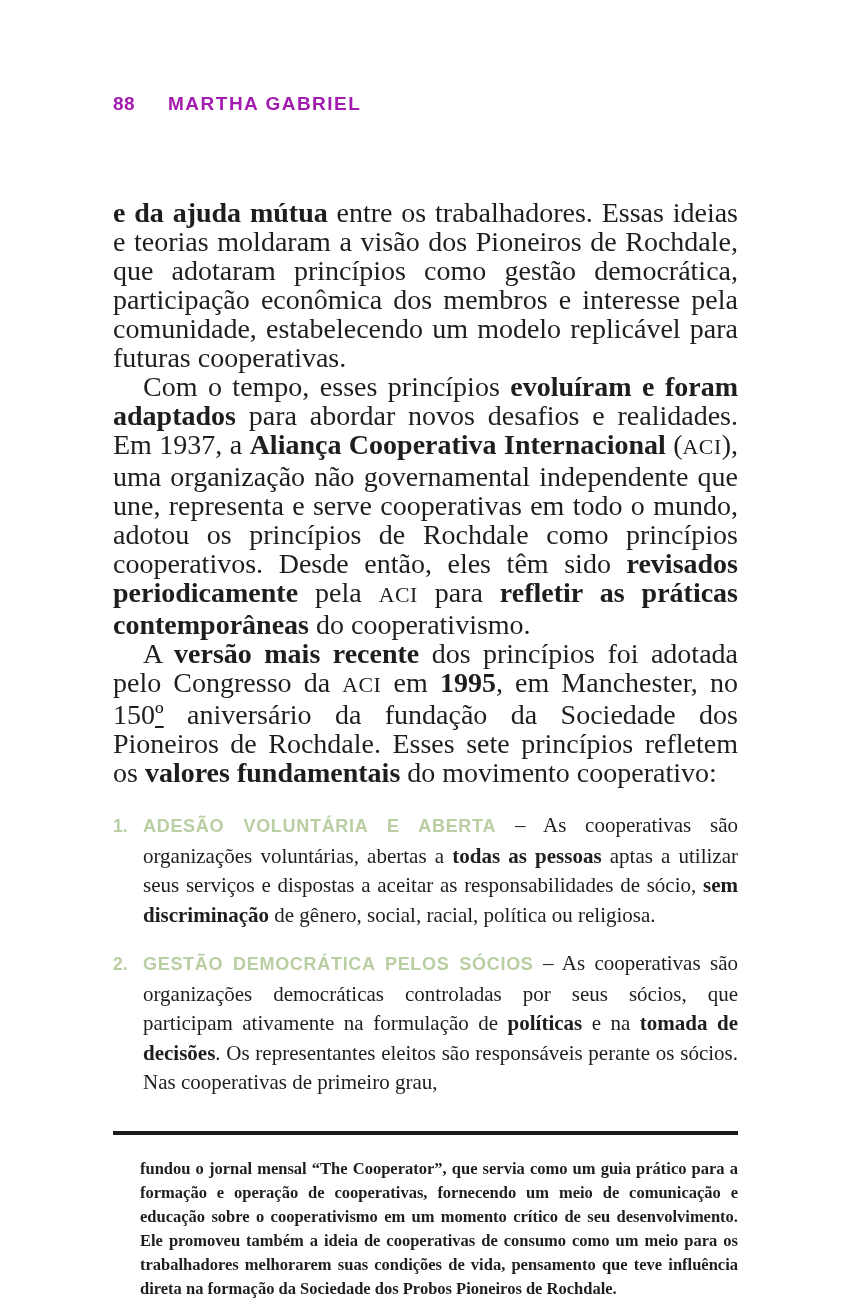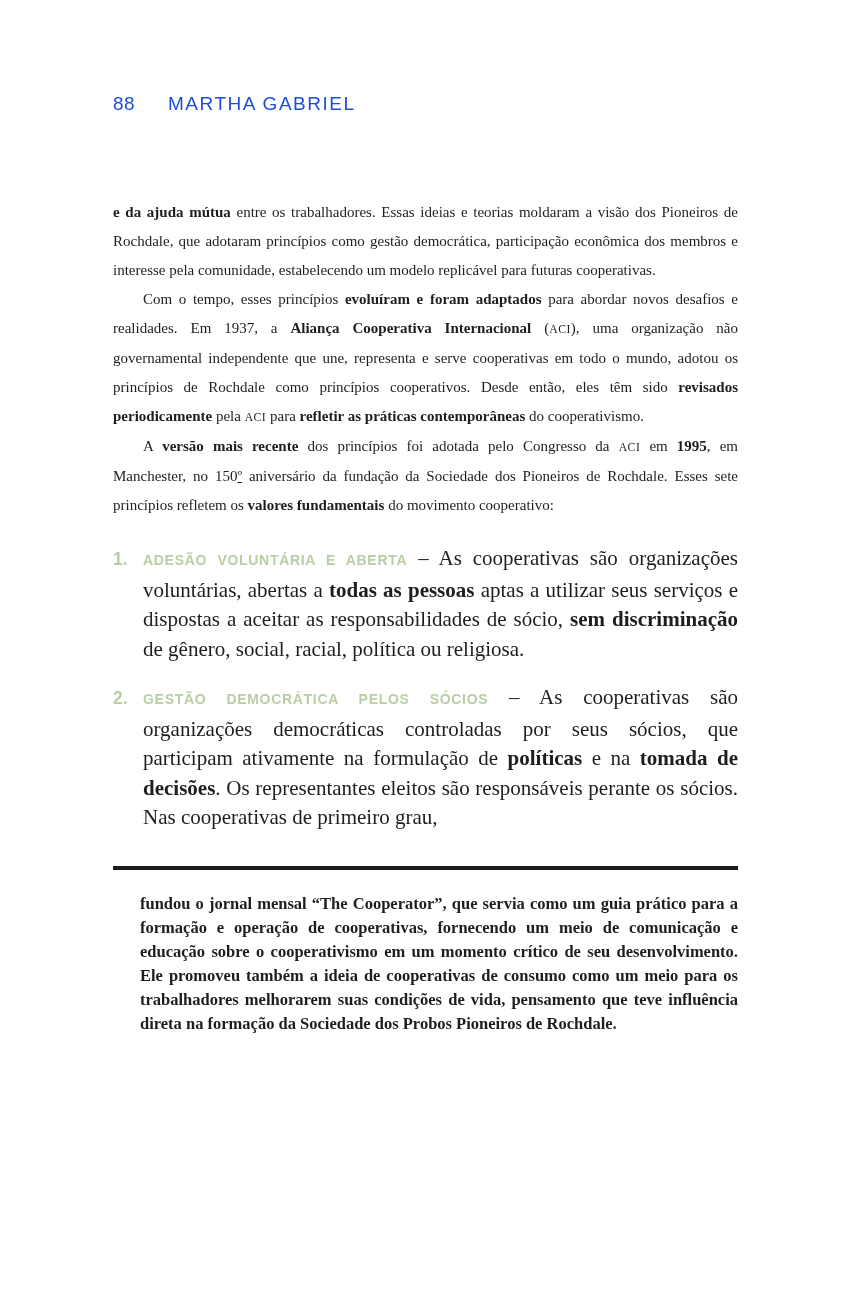--- a/index.html
+++ b/index.html
@@ -23,31 +23,31 @@
     box-sizing: border-box;
     padding: 93px 112px 0 113px;
   }
   
   .running-header {
     display: flex;
     align-items: flex-end;
     font-family: "Liberation Sans", sans-serif;
     font-size: 19px;
     letter-spacing: 1.5px;
-    color: #1d4ed8;
-    font-weight: 400;
+    color: #a21caf;
+    font-weight: 700;
   }
   .running-header .pagenum {
     width: 55px;
     letter-spacing: 0.5px;
   }
   
   .body-copy {
     margin-top: 83px;
-    font-size: 15px;
+    font-size: 28px;
     line-height: 29px;
     text-align: justify;
   }
   .body-copy p {
     margin: 0;
   }
   .body-copy p.indent {
     text-indent: 30px;
   }
   b, .seg-b { font-weight: bold; }
@@ -72,21 +72,21 @@
     position: absolute;
     left: 0;
     top: 1px;
     font-family: "Liberation Sans", sans-serif;
     font-weight: bold;
     font-size: 17.5px;
   }
   .item-heading {
     font-family: "Liberation Sans", sans-serif;
     font-weight: bold;
-    font-size: 14px;
+    font-size: 18px;
     letter-spacing: 0.7px;
   }
   
   .footnote-rule {
     margin-top: 33px;
     height: 4px;
     width: 625px;
     border: none;
   }
   .footnote {

